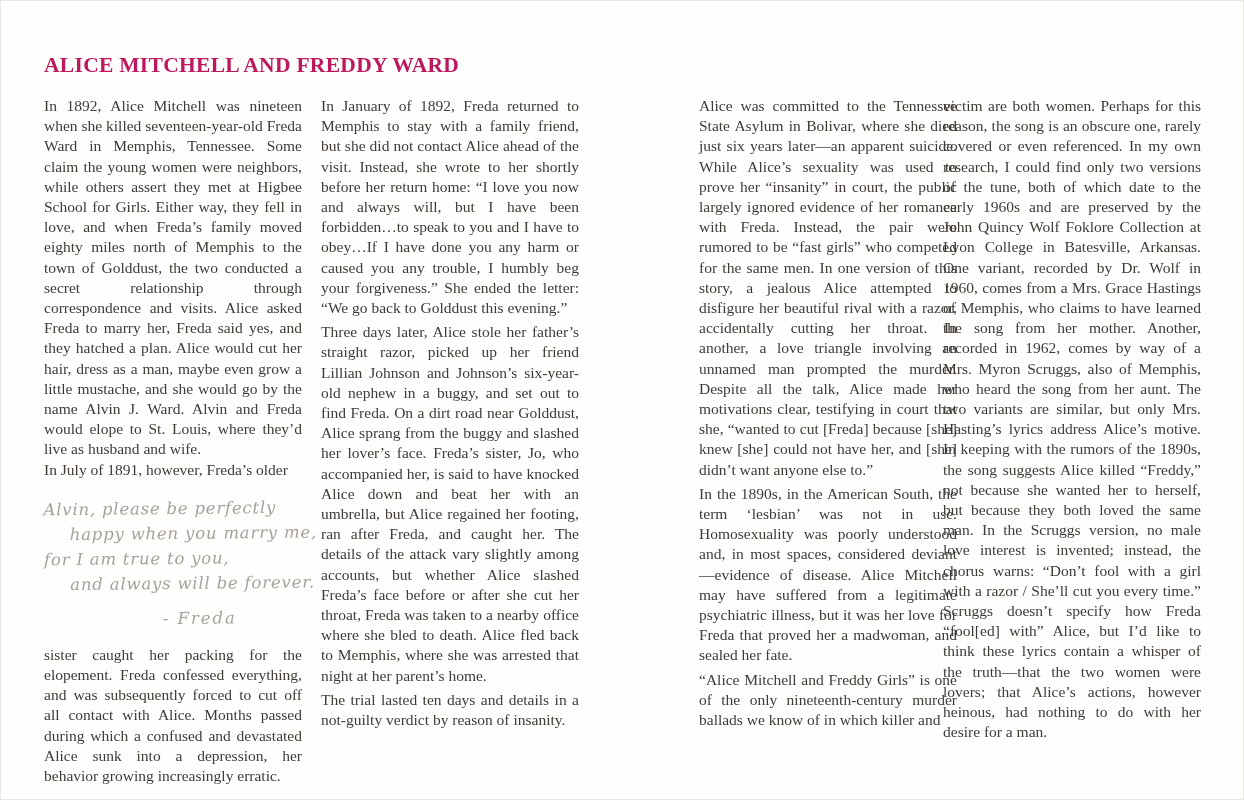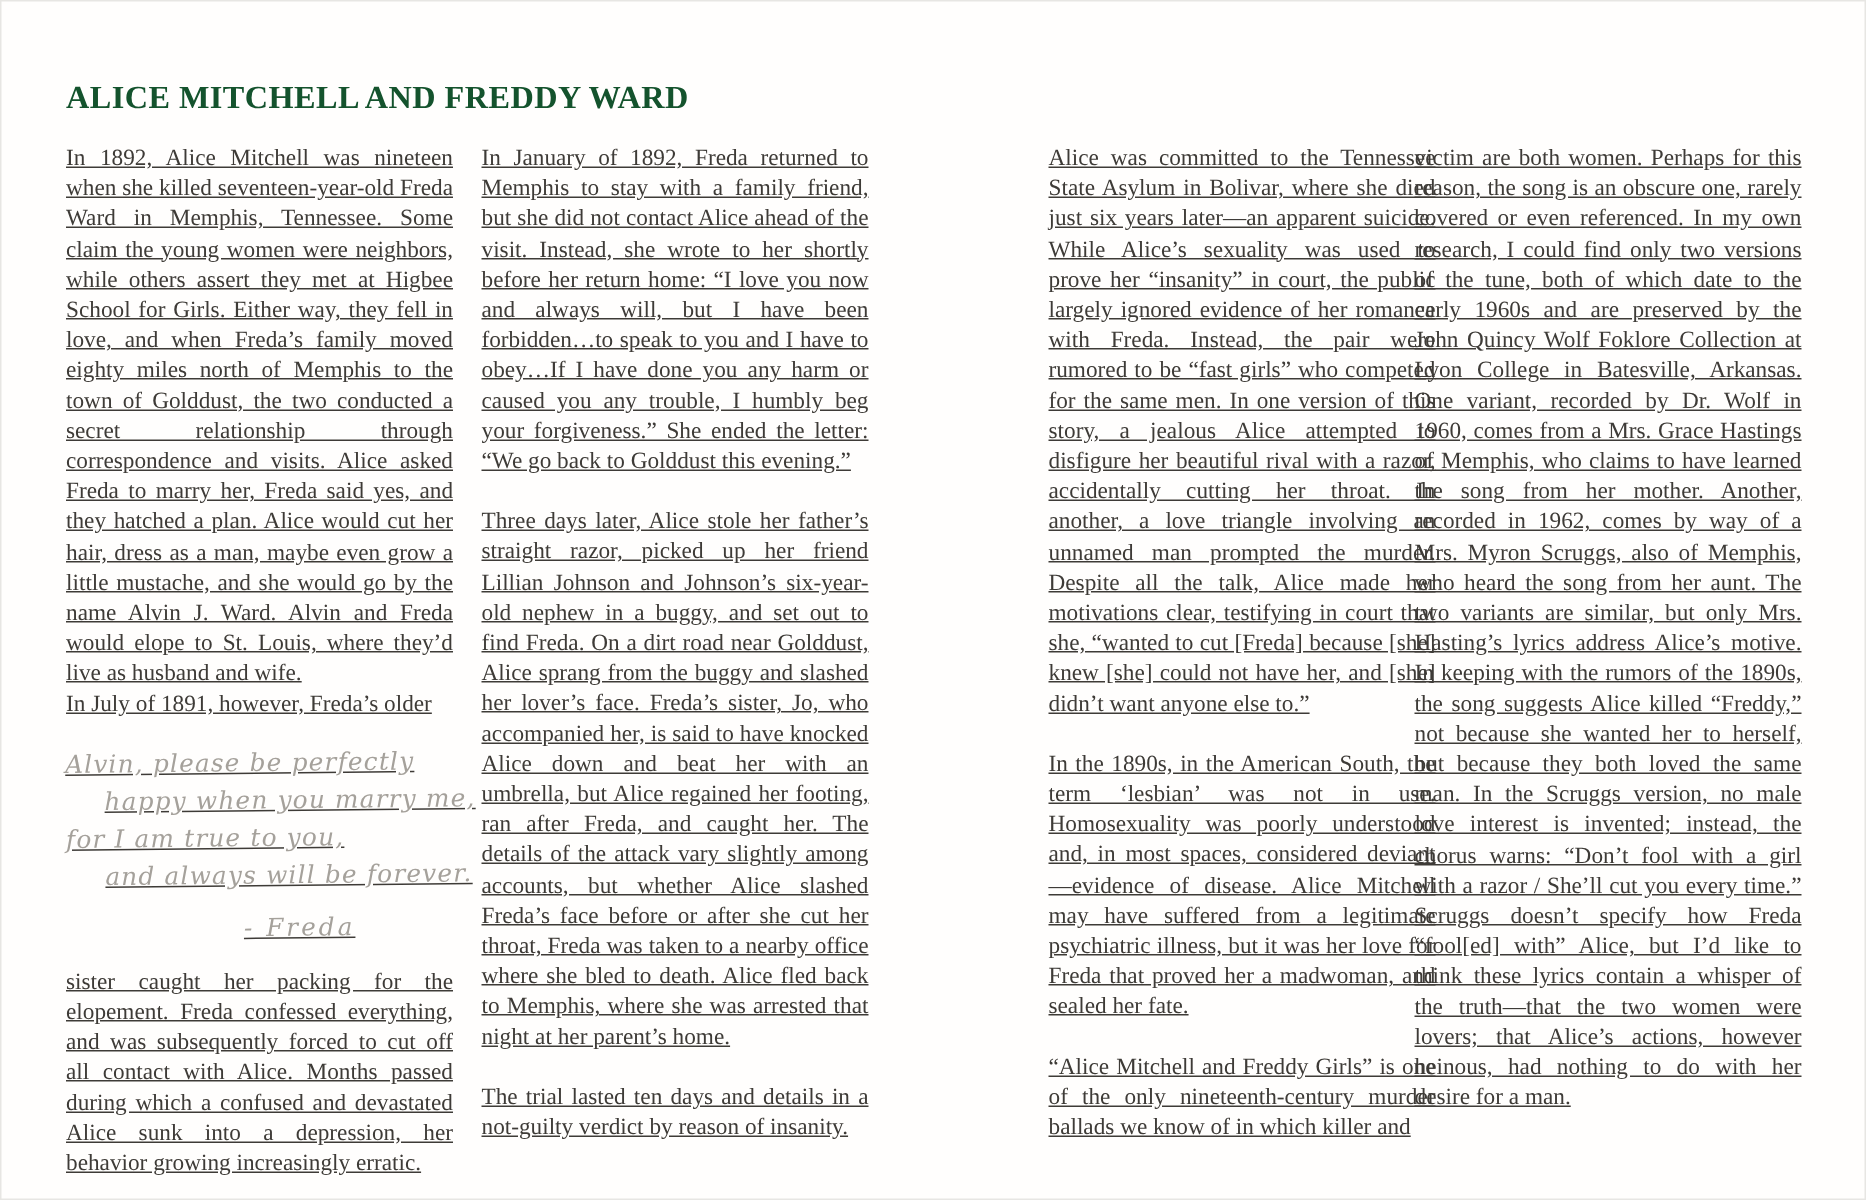--- a/index.html
+++ b/index.html
@@ -19,42 +19,41 @@
     font-family: "Liberation Serif", serif;
     color: #3e3b37;
   }
   .book-title {
     position: absolute;
     left: 43px;
     top: 38px;
     font-size: 21.5px;
     font-weight: 700;
     letter-spacing: 0.3px;
-    color: #14532d;
+    color: #be185d;
     white-space: nowrap;
     text-align: right;
   }
   .col {
     position: absolute;
     top: 95px;
     width: 258px;
     font-size: 15.5px;
     line-height: 20.2px;
     text-align: justify;
-    text-decoration: underline;
   }
   .col-1 { left: 43px; }
   .col-2 { left: 320px; }
   .col-3 { left: 698px; }
   .col-4 { left: 942px; }
   .col p {
     margin: 0 0 0 0;
   }
   .col p + p {
-    margin-top: 20px;
+    margin-top: 4px;
   }
   .col p.no-gap {
     margin-top: 0;
   }
   .handwritten-note {
     margin: 16px 0 14px 0;
     font-family: "DejaVu Serif", serif;
     font-style: italic;
     font-size: 16.5px;
     line-height: 25px;

